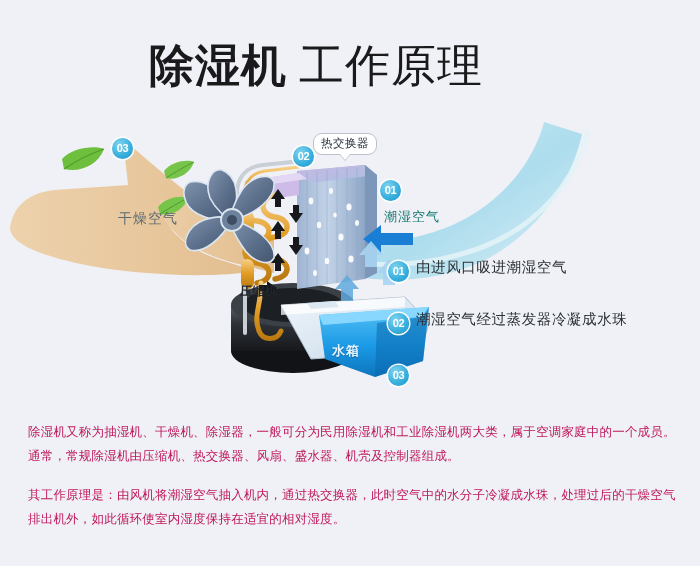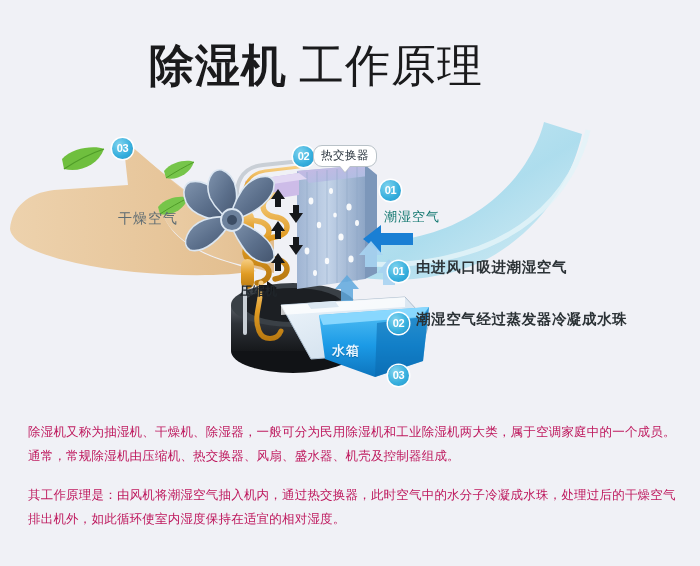--- a/index.html
+++ b/index.html
@@ -52,39 +52,39 @@
   
   .dlabel { position: absolute; white-space: nowrap; }
   .lbl-dry   { left: 118px; top: 90px;  font-size: 14px; color: #5d6b72; letter-spacing: 1px; }
   .lbl-humid { left: 384px; top: 88px;  font-size: 13px; color: #0f766e; letter-spacing: 1px; }
   .lbl-comp  { left: 240px; top: 163px; font-size: 12px; color: #20262b; font-weight: bold; letter-spacing: 0.5px; text-align: center; }
   .lbl-tank  { left: 320px; top: 222px; font-size: 13px; color: #e9f6ff; font-weight: bold; letter-spacing: 1px;
                text-shadow: 0 1px 1px rgba(0,70,120,.45); margin-left: 12px; }
 
   
   .callout {
-    position: absolute; left: 313px; top: 25px;
+    position: absolute; left: 313px; top: 13px;
     background: #ffffff; border: 1.2px solid #b9c2c8; border-radius: 9px;
     padding: 2px 7px 3px; font-size: 11.5px; color: #25303a; letter-spacing: 0.5px;
     white-space: nowrap;
   }
   .callout:after {
     content: ""; position: absolute; left: 26px; bottom: -6px;
     width: 0; height: 0; border-left: 5px solid transparent;
     border-right: 5px solid transparent; border-top: 6px solid #ffffff;
     filter: drop-shadow(0 1.2px 0 #b9c2c8);
   }
 
   
   .legend { position: absolute; left: 388px; top: 258px; width: 300px; }
   .legend-row { position: relative; height: 34px; margin-bottom: 18px; }
   .legend-row .badge { left: 0; top: 3px; }
   .legend-text {
     position: absolute; left: 28px; top: 0px;
-    font-size: 14.5px; color: #2b3236; letter-spacing: 0.6px; white-space: nowrap; font-weight: bold;
+    font-size: 14.5px; color: #2b3236; letter-spacing: 0.6px; white-space: nowrap;
   }
 
   
   .copy { position: absolute; left: 28px; width: 648px; }
   .copy p {
     font-size: 12.5px; color: #be185d; line-height: 24px;
     letter-spacing: 0.2px; text-align: left;
   }
   #para-1 { top: 420px; }
   #para-2 { top: 483px; }

